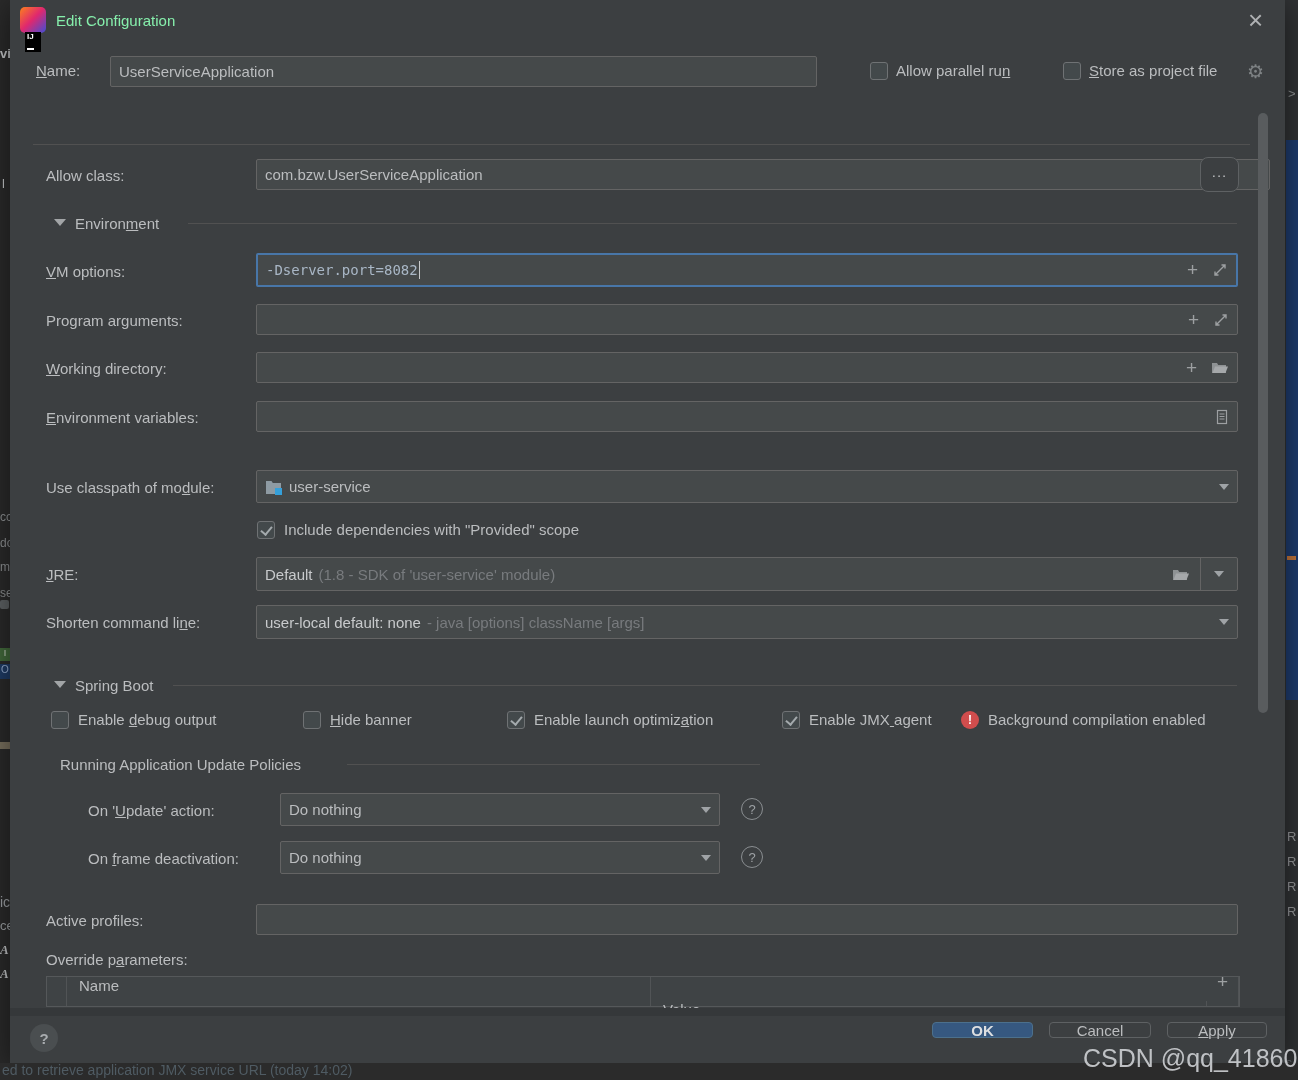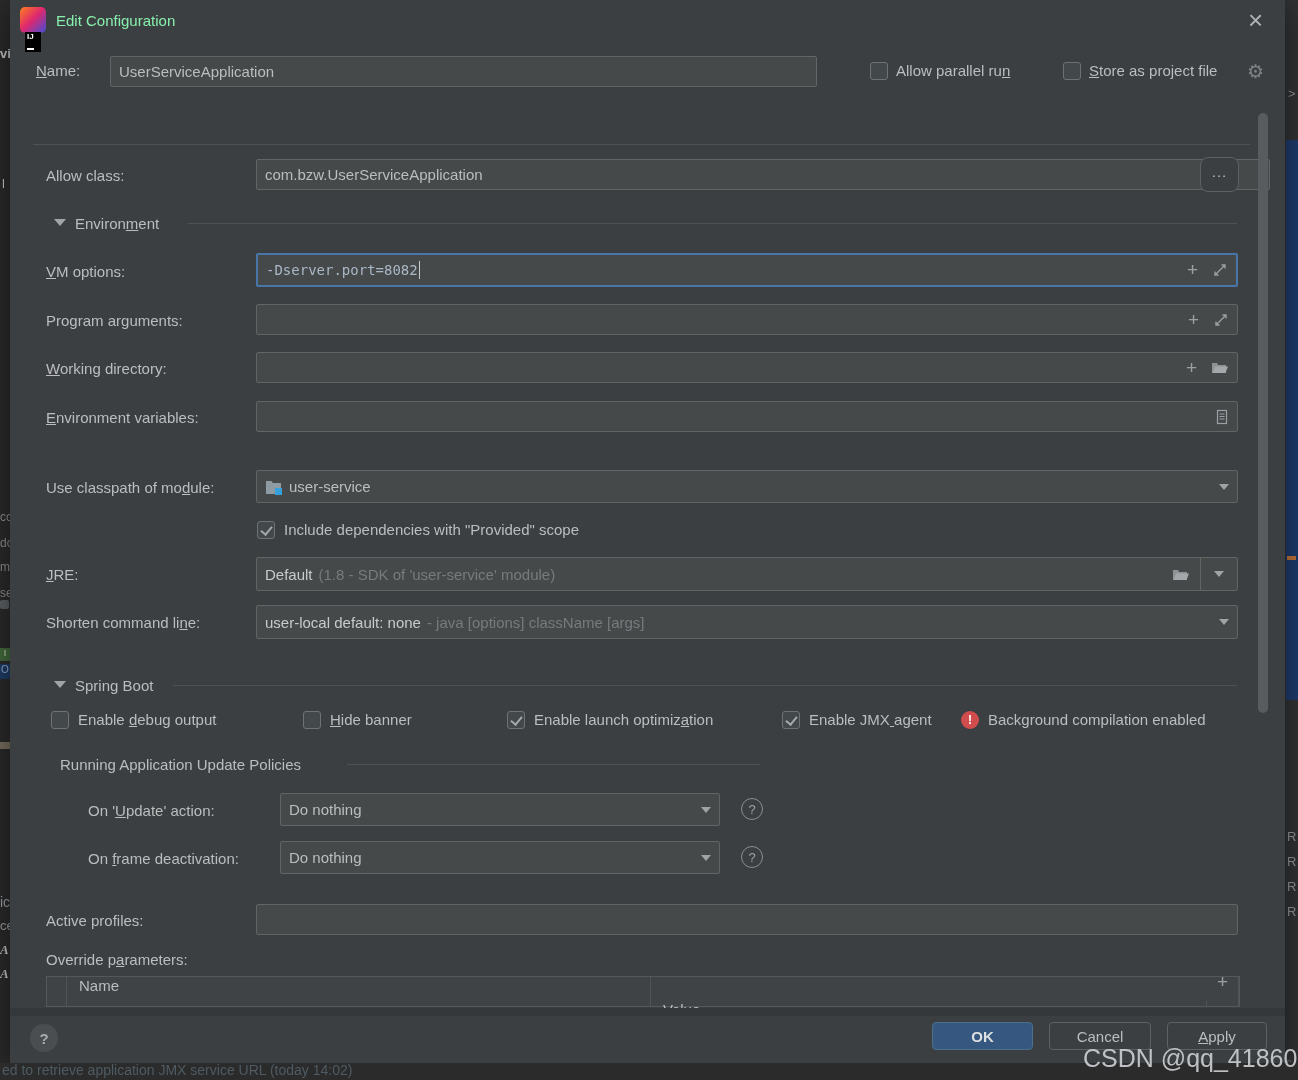--- a/index.html
+++ b/index.html
@@ -40,21 +40,21 @@
   .cb { position:absolute; width:18px; height:18px; background:#43494B; border:1px solid #6F7274;
     border-radius:3px; }
   .cb.checked::after { content:""; position:absolute; left:5px; top:2px; width:5px; height:9px;
     border-right:2px solid #A4AAAD; border-bottom:2px solid #A4AAAD; transform:rotate(40deg); }
 
   .tabs { position:absolute; left:13px; top:103px; display:flex; height:42px; }
   .tab { padding:0 22px; line-height:42px; position:relative; color:#BBBDBF; }
   .tab.checked::after { content:""; position:absolute; left:0; right:0; bottom:0; height:4px; background:#4178BC; }
   .tabs-divider { position:absolute; left:23px; right:35px; top:144px; height:1px; background:#515151; }
 
-  .btn { position:absolute; height:28px; border-radius:4px; border:1px solid #5E6163; background:#3C3F41;
+  .btn { position:absolute; height:16px; border-radius:4px; border:1px solid #5E6163; background:#3C3F41;
     color:#BBBDBF; display:flex; align-items:center; justify-content:center; font-size:15px; }
   .btn.primary { background:#365880; border-color:#4C708C; color:#DDDFE1; font-weight:bold; }
 
   .plus-glyph { color:#9DA0A2; font-size:19px; line-height:14px; }
   .gear { color:#7E8284; font-size:19px; }
   .help-circle { position:absolute; width:22px; height:22px; border:1.5px solid #8A8E91; border-radius:50%;
     color:#9DA1A4; font-size:13px; display:flex; align-items:center; justify-content:center; }
   .err-icon { position:absolute; width:18px; height:18px; background:#D14D4D; border-radius:50%;
     color:#fff; font-size:12px; font-weight:bold; display:flex; align-items:center; justify-content:center; }
   .footer-help { position:absolute; width:28px; height:28px; background:#4A4E50; border-radius:50%;

